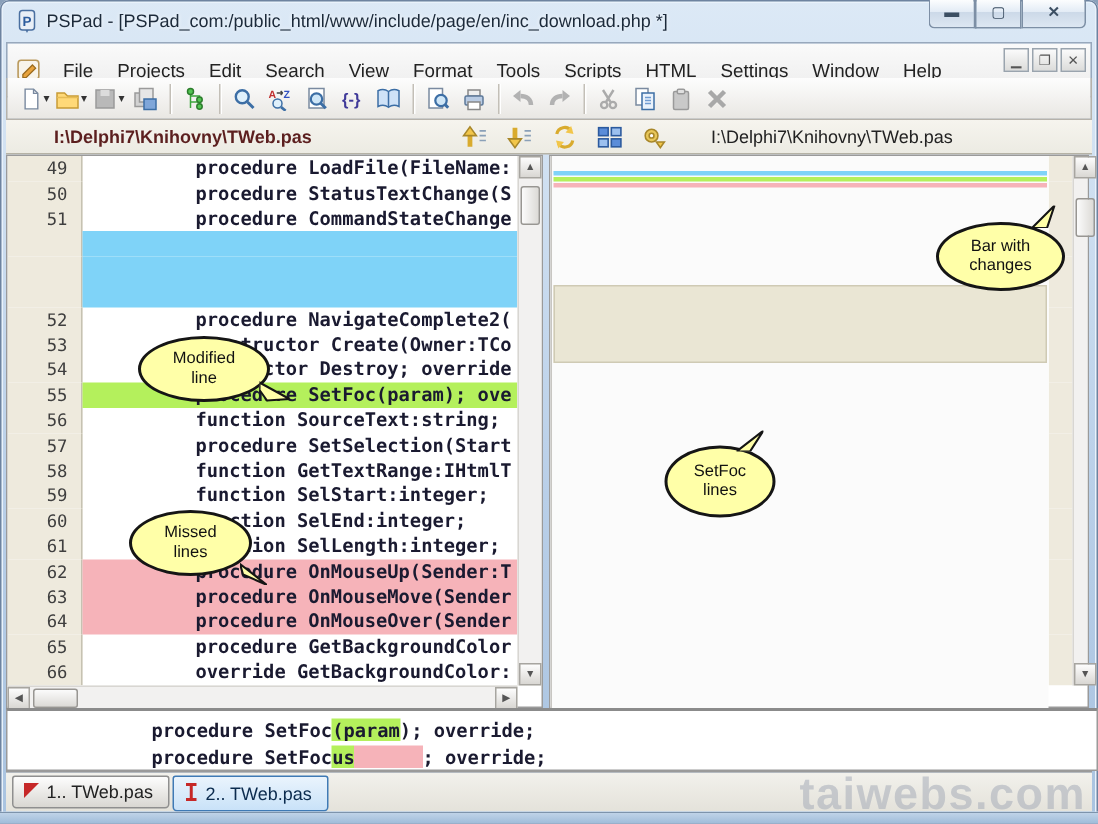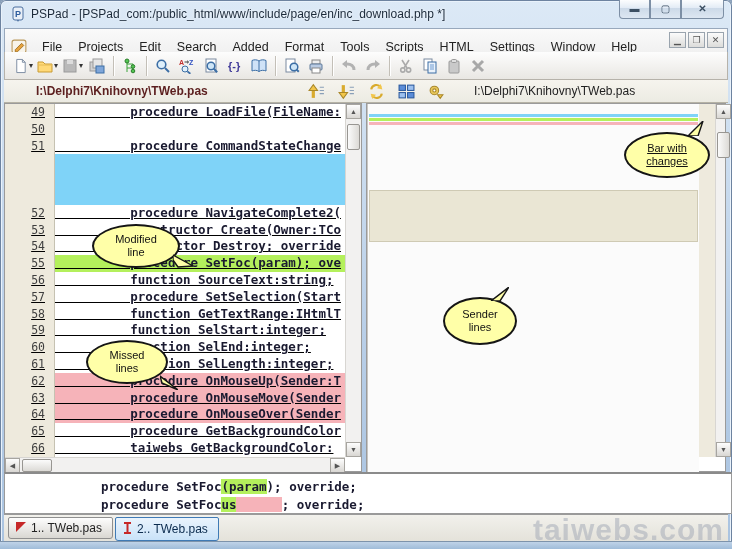--- a/index.html
+++ b/index.html
@@ -48,21 +48,21 @@
   .cmp-icons { position:absolute; left:300px; display:flex; gap:6px; align-items:center; }
   .cmp-right-path { position:absolute; left:470px; color:#222; white-space:nowrap; }
 
   
   .panes { position:absolute; left:4px; top:103px; width:722px; height:369px; display:flex; }
   .pane { background:#fff; border:1px solid #9a9a9a; display:grid; }
   .pane.left  { width:358px; grid-template-columns:1fr 16px; grid-template-rows:353px 16px; }
   .splitter { width:4px; }
   .pane.right { width:360px; grid-template-columns:1fr 16px 10px; grid-template-rows:353px 16px; }
 
-  .rows { overflow:hidden;text-decoration:underline; }
+  .rows { overflow:hidden; }
   .code-row { display:flex; height:16.8px; }
   .ln { flex:0 0 50px; background:#eeeadd; border-right:1px solid #c6c2b2; color:#3f3f3f;
         font:11.5px "DejaVu Sans Mono",monospace; text-align:right; padding-right:9px; line-height:16.8px; }
   .ct { flex:1; font:bold 12.5px/16.8px "DejaVu Sans Mono",monospace; color:#1a1a30;
         white-space:pre; overflow:hidden; }
   .hl-add .ct { background:#7fd3f8; }
   .hl-mod .ct { background:#b4f05c; }
   .hl-del .ct { background:#f6b3b9; }
 
   
@@ -128,21 +128,21 @@
   <div class="menubar">
     <svg class="menu-appicon" viewBox="0 0 16 16">
       <rect x="1" y="2" width="13" height="12" rx="2" fill="#f8f4ea" stroke="#b9985a"></rect>
       <path d="M4 11l6-6 2 2-6 6H4z" fill="#e8a33d" stroke="#9a6b1e" stroke-width="0.8"></path>
     </svg>
     <div id="menu-items" style="display:flex;">
         <div class="menu-item">File</div>
         <div class="menu-item">Projects</div>
         <div class="menu-item">Edit</div>
         <div class="menu-item">Search</div>
-        <div class="menu-item">Added</div>
+        <div class="menu-item">View</div>
         <div class="menu-item">Format</div>
         <div class="menu-item">Tools</div>
         <div class="menu-item">Scripts</div>
         <div class="menu-item">HTML</div>
         <div class="menu-item">Settings</div>
         <div class="menu-item">Window</div>
         <div class="menu-item">Help</div>
       </div>
     <div class="mdibtns">
       <div class="mdibtn">▁</div>
@@ -325,20 +325,21 @@
 
   <div class="panes">
     <div class="pane left">
       <div class="rows" id="left-rows">
           <div class="code-row">
             <span class="ln">49</span>
             <span class="ct">          procedure LoadFile(FileName:</span>
           </div>
           <div class="code-row">
             <span class="ln">50</span>
+            <span class="ct">          procedure StatusTextChange(S</span>
           </div>
           <div class="code-row">
             <span class="ln">51</span>
             <span class="ct">          procedure CommandStateChange</span>
           </div>
           <div class="code-row hl-add">
             <span class="ln"></span>
             <span class="ct"></span>
           </div>
           <div class="code-row hl-add">
@@ -400,21 +401,21 @@
           <div class="code-row hl-del">
             <span class="ln">64</span>
             <span class="ct">          procedure OnMouseOver(Sender</span>
           </div>
           <div class="code-row">
             <span class="ln">65</span>
             <span class="ct">          procedure GetBackgroundColor</span>
           </div>
           <div class="code-row">
             <span class="ln">66</span>
-            <span class="ct">          taiwebs GetBackgroundColor:</span>
+            <span class="ct">          override GetBackgroundColor:</span>
           </div>
         </div>
       <div class="vscroll">
         <div class="sbtn" style="top:0;left:0;">▲</div>
         <div class="sthumb" style="top:20px;left:1px;width:13px;height:26px;"></div>
         <div class="sbtn" style="bottom:0;left:0;">▼</div>
       </div>
       <div class="hscroll">
         <div class="sbtn" style="left:0;top:0;">◀</div>
         <div class="sthumb hthumb" style="left:17px;top:1px;width:30px;height:13px;"></div>
@@ -536,27 +537,27 @@
       </svg>
   </div>
   <div class="callout" style="left:86px;top:340px;width:82px;height:44px;">
     <span>Missed
 lines</span>
     <svg class="tail" style="right:-12px;bottom:-8px;" width="18" height="16">
         <polygon points="0,2 18,16 2,9" fill="#ffffa8" stroke="#151515" stroke-width="1.4"></polygon>
       </svg>
   </div>
   <div class="callout" style="left:443px;top:297px;width:74px;height:48px;">
-    <span>Sender
+    <span>SetFoc
 lines</span>
     <svg class="tail" style="top:-12px;right:6px;" width="18" height="14">
         <polygon points="0,14 18,0 9,14" fill="#ffffa8" stroke="#151515" stroke-width="1.4"></polygon>
       </svg>
   </div>
-  <div class="callout" style="left:624px;top:132px;width:86px;height:46px;text-decoration:underline;">
+  <div class="callout" style="left:624px;top:148px;width:86px;height:46px;">
     <span>Bar with
 changes</span>
     <svg class="tail" style="top:-13px;right:4px;" width="16" height="15">
         <polygon points="0,15 15,0 10,15" fill="#ffffa8" stroke="#151515" stroke-width="1.4"></polygon>
       </svg>
   </div>
 
   <div class="diffpanel">
     <div id="diff-lines">
         <div class="diffline"><span>procedure SetFoc</span><span class="seg-mod">(param</span><span>)</span><span>; override;</span></div>

